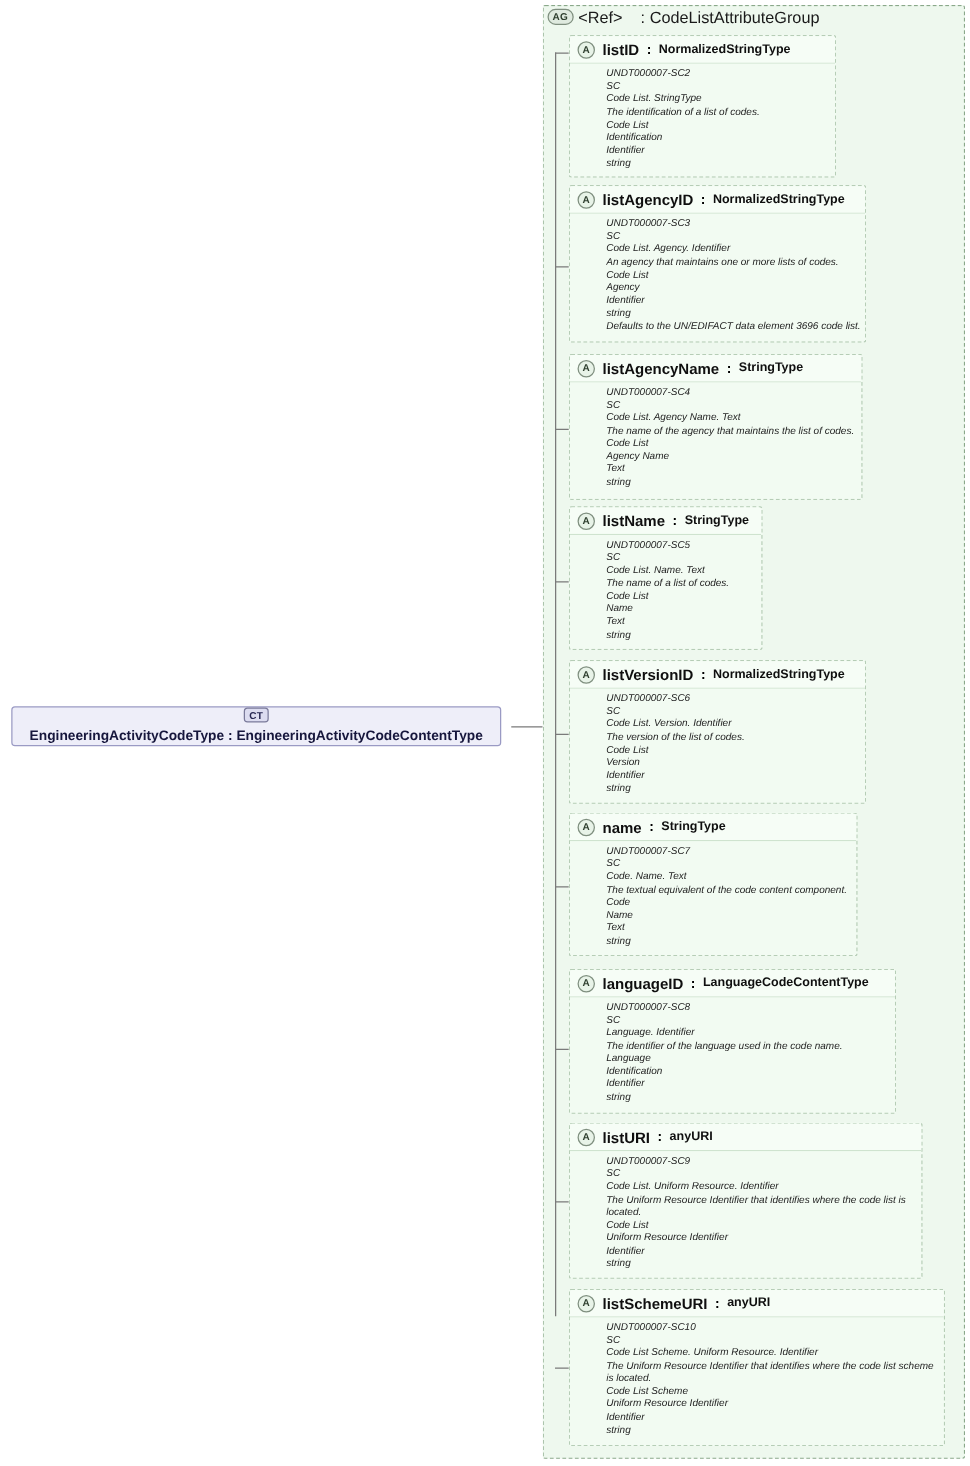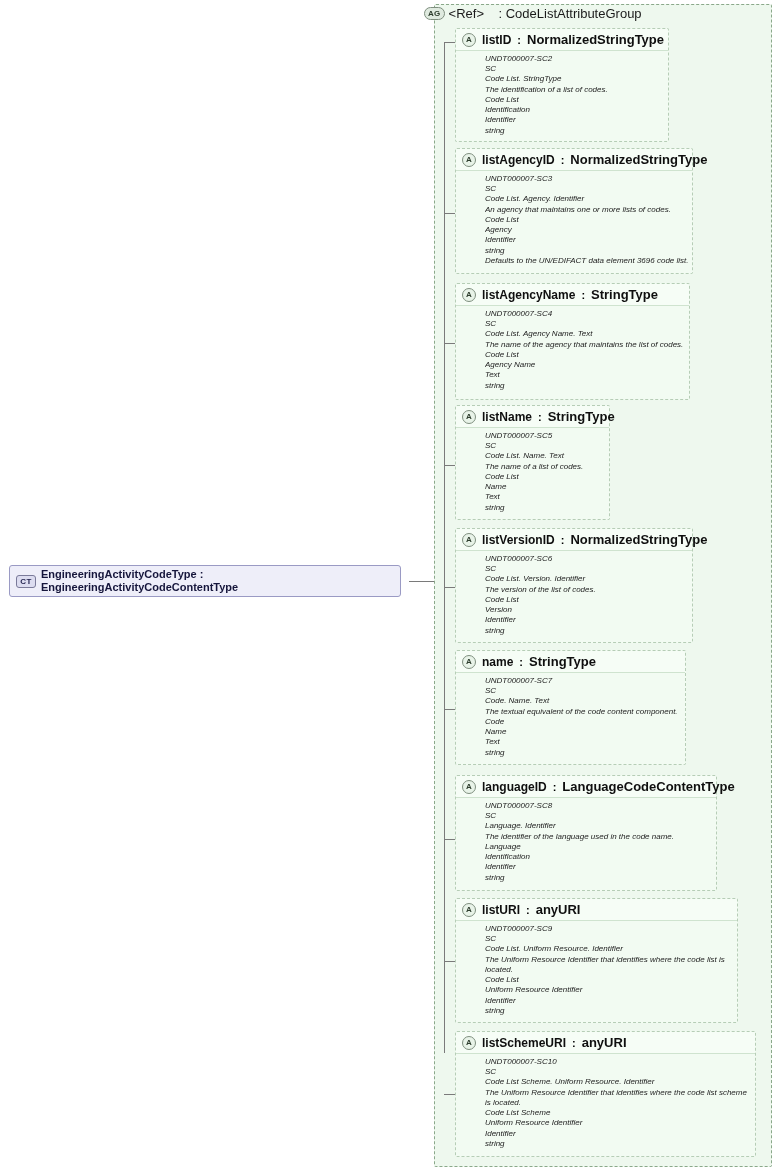--- a/index.html
+++ b/index.html
@@ -70,21 +70,21 @@
     border-radius:2px 2px 0 0;
   }
   .attr-head .nm {
     font-size:12px;
     font-weight:bold;
     color:#0f0f0f;
     white-space:pre;
   }
   .attr-head .sep { font-weight:bold; }
   .attr-head .ty {
-    font-size:13px;
+    font-size:10px;
     font-weight:bold;
     color:#0f0f0f;
     white-space:nowrap;
   }
   .attr-body {
     padding:3px 4px 4px 5px;
     font-size:8px;
     line-height:1.28;
     font-style:italic;
     color:#222;
@@ -116,30 +116,30 @@
   .hline { height:1px; }
   .vline { width:1px; }
 </style>
 </head>
 <body>
 
 <div id="stage">
 
   <div class="group-box" style="left:434px; top:4px; width:338px; height:1163px;"></div>
 
-  <div class="group-header" style="left:424px; top:5px;">
+  <div class="group-header" style="left:438px; top:5px;">
     <span class="badge ag">AG</span>
     <span class="grp-title">
       <span class="ref">&lt;Ref&gt;</span>
       &nbsp;&nbsp;&nbsp;<span>:</span>
       <span>CodeListAttributeGroup</span>
     </span>
   </div>
 
-  <div class="ct-node" style="left:9px; top:565px; width:392px; height:32px;">
+  <div class="ct-node" style="left:9px; top:565px; width:392px; height:32px;flex-direction:column;">
     <span class="badge ct">CT</span>
     <span class="ct-label">EngineeringActivityCodeType : EngineeringActivityCodeContentType</span>
   </div>
 
   <div class="line hline" style="left:409px; top:581px; width:25px;"></div>
 
   <div class="line vline" style="left:444px; top:42px; height:1011px;"></div>
 
   <div class="line hline" style="left:444px; top:42px; width:11px;"></div>
   <div class="line hline" style="left:444px; top:213px; width:11px;"></div>

